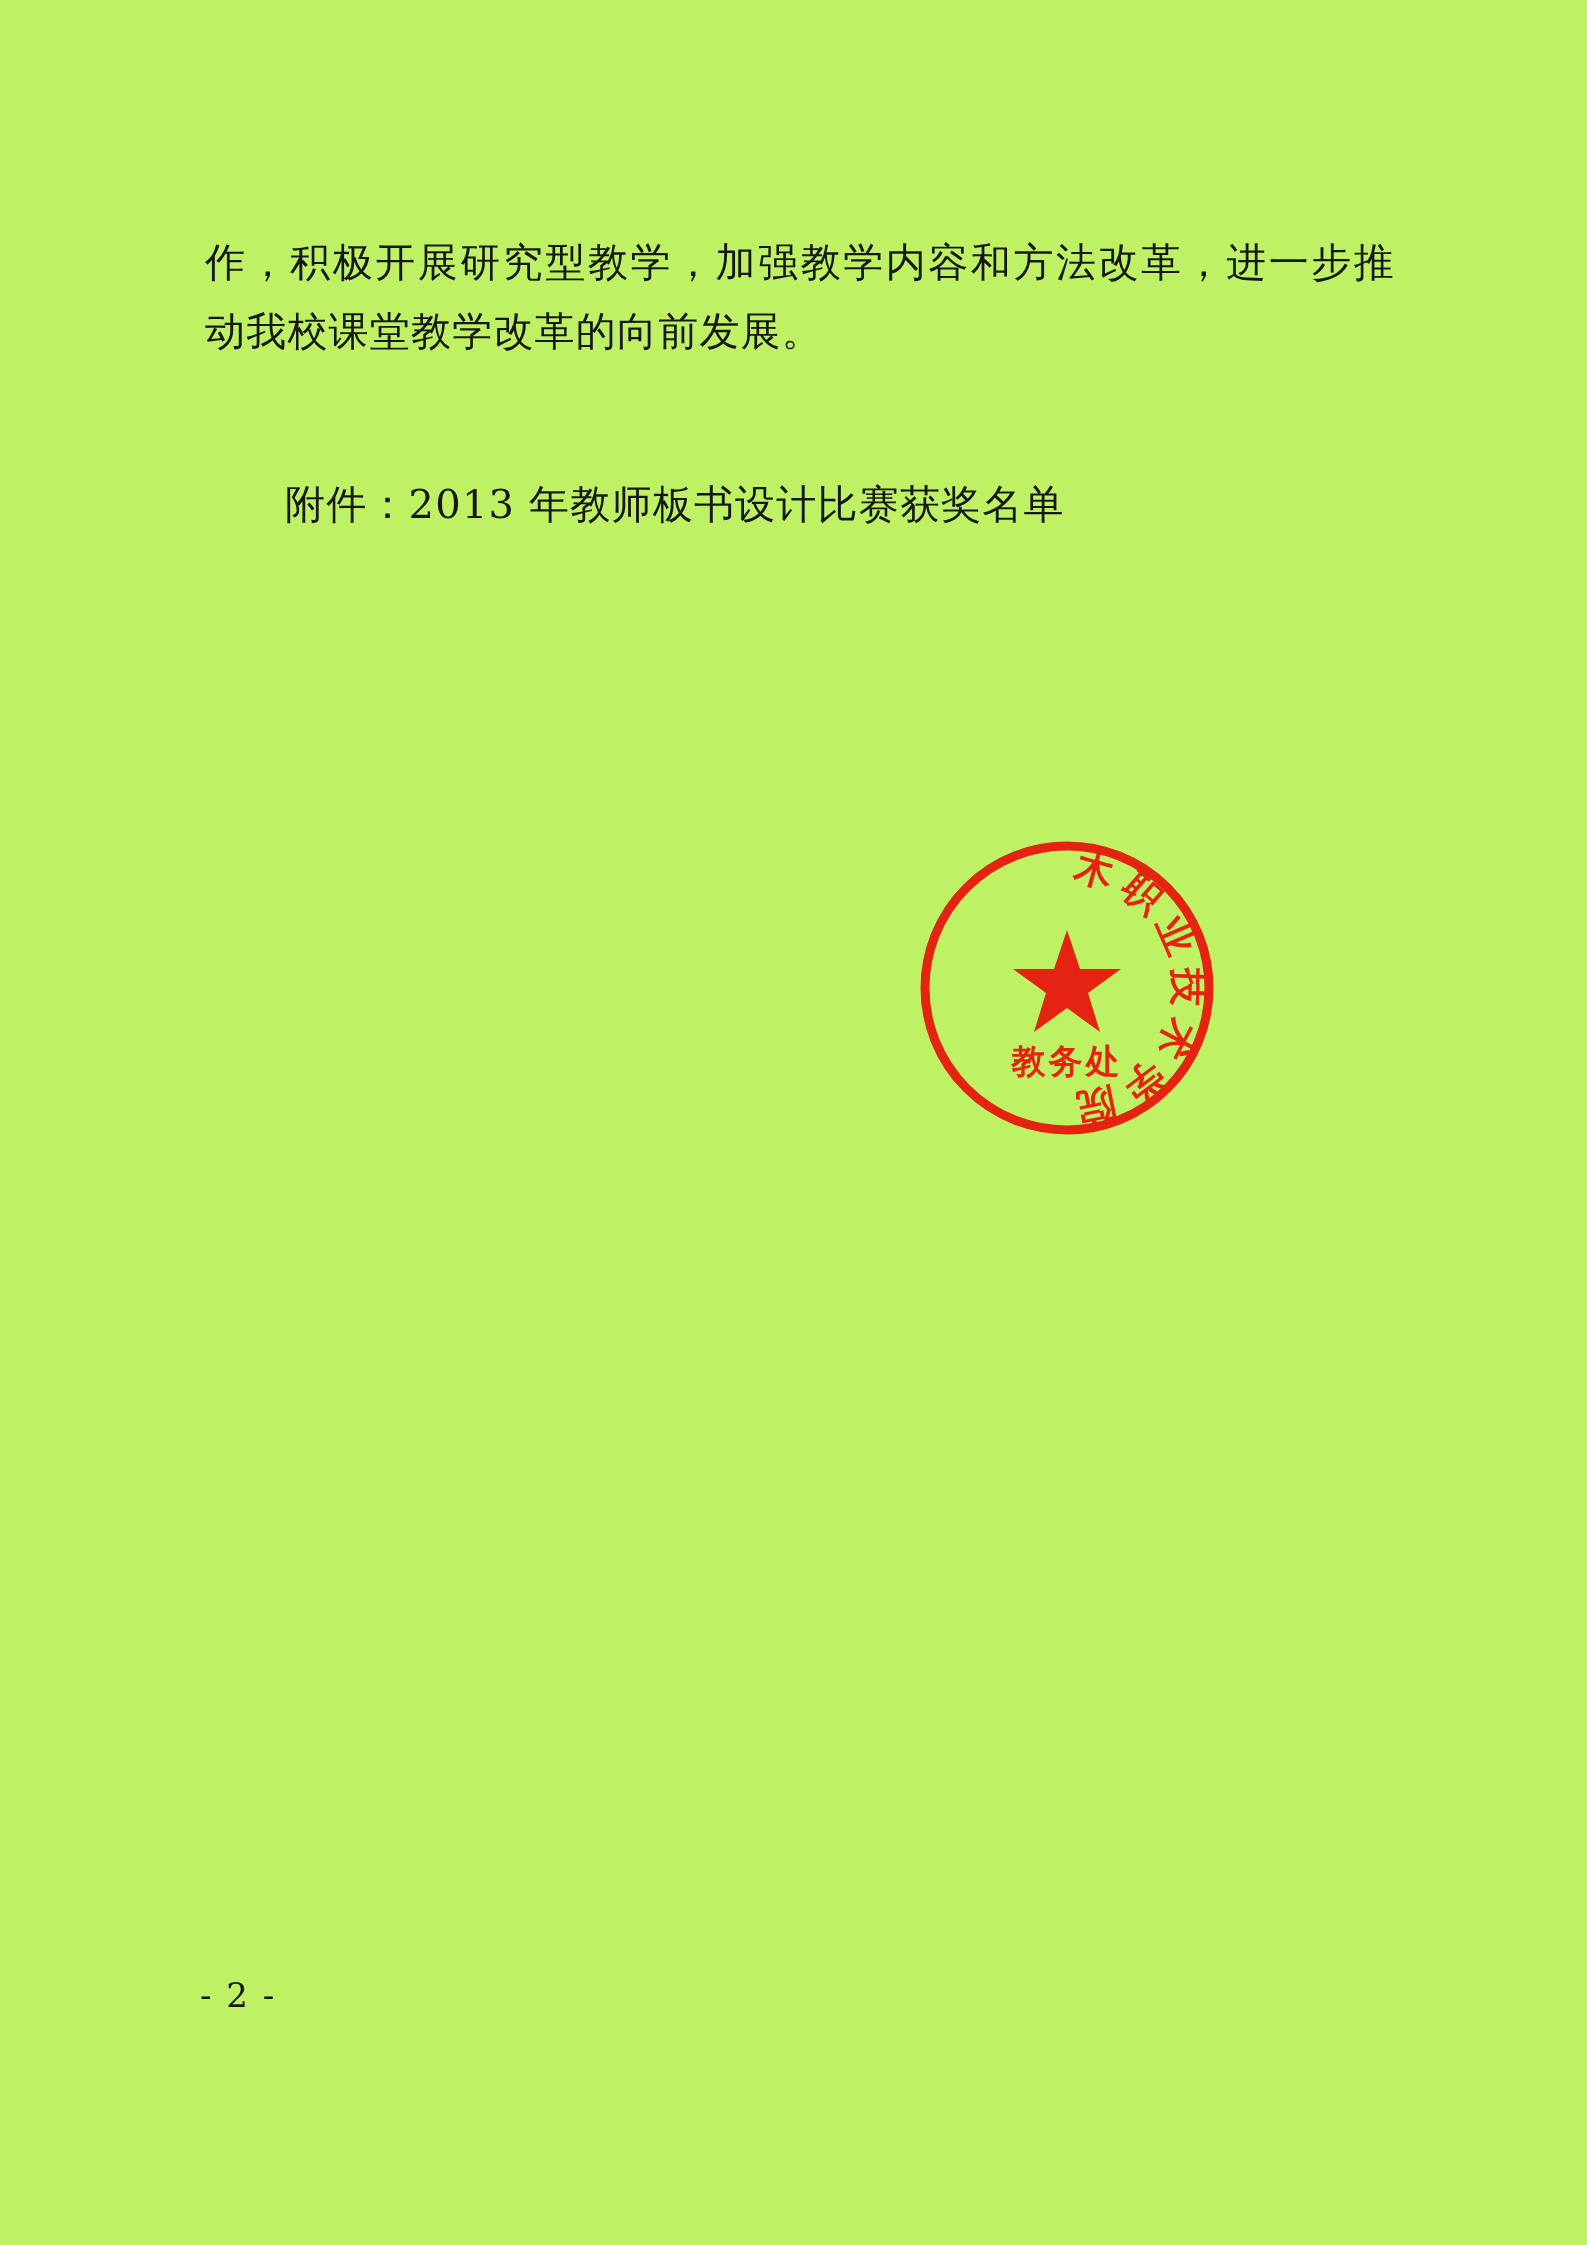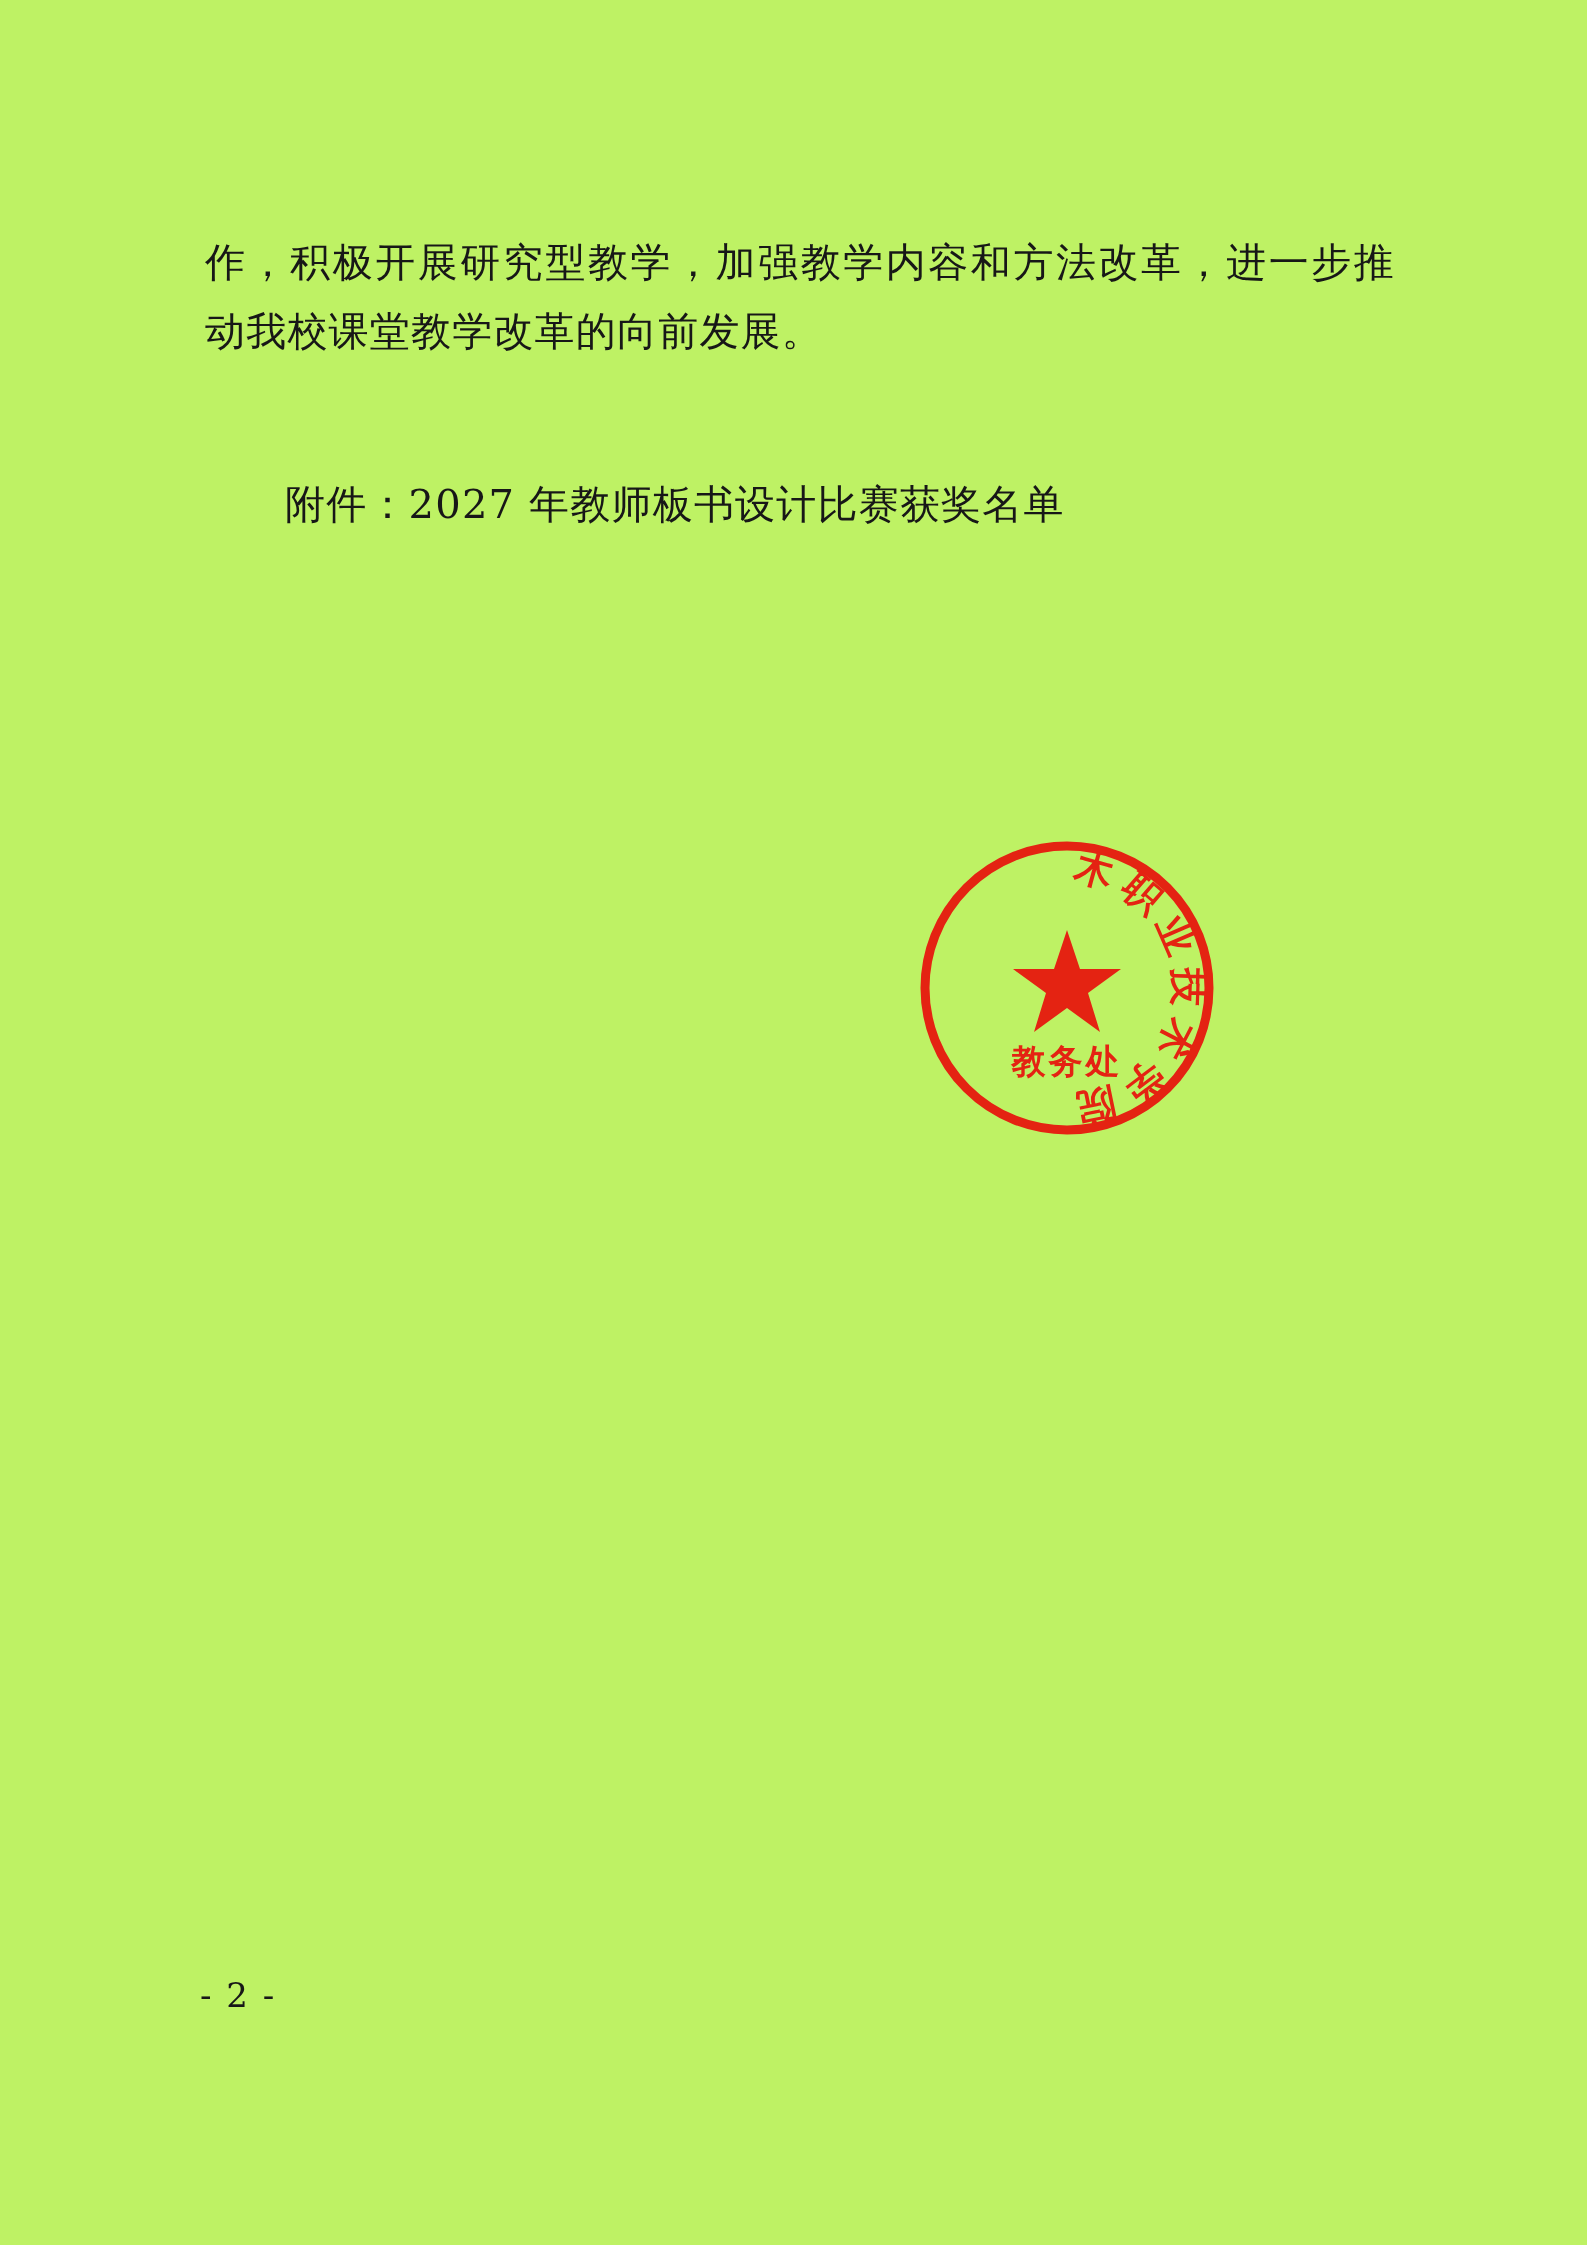--- a/index.html
+++ b/index.html
@@ -93,21 +93,21 @@
 </head>
 <body>
 
 <div class="page">
 
   <div class="body-text">
     <p>作，积极开展研究型教学，加强教学内容和方法改革，进一步推动我校课堂教学改革的向前发展。</p>
   </div>
 
   <div class="attachment">
-    <span class="indent"></span><span>附件：2027 年教师板书设计比赛获奖名单</span>
+    <span class="indent"></span><span>附件：2013 年教师板书设计比赛获奖名单</span>
   </div>
 
   <div class="seal">
     <svg viewBox="0 0 300 300" width="300" height="300" xmlns="http://www.w3.org/2000/svg">
       <defs>
         <path id="ringPath" d="M 150,150 m 0,-108 a 108,108 0 1,1 -0.1,0"></path>
       </defs>
       <circle cx="150" cy="150" r="142" fill="none" stroke="#e8120c" stroke-width="9"></circle>
       <g fill="#e8120c" font-family="DejaVu Serif, serif" font-size="38" font-weight="bold" letter-spacing="10">
         <text>

